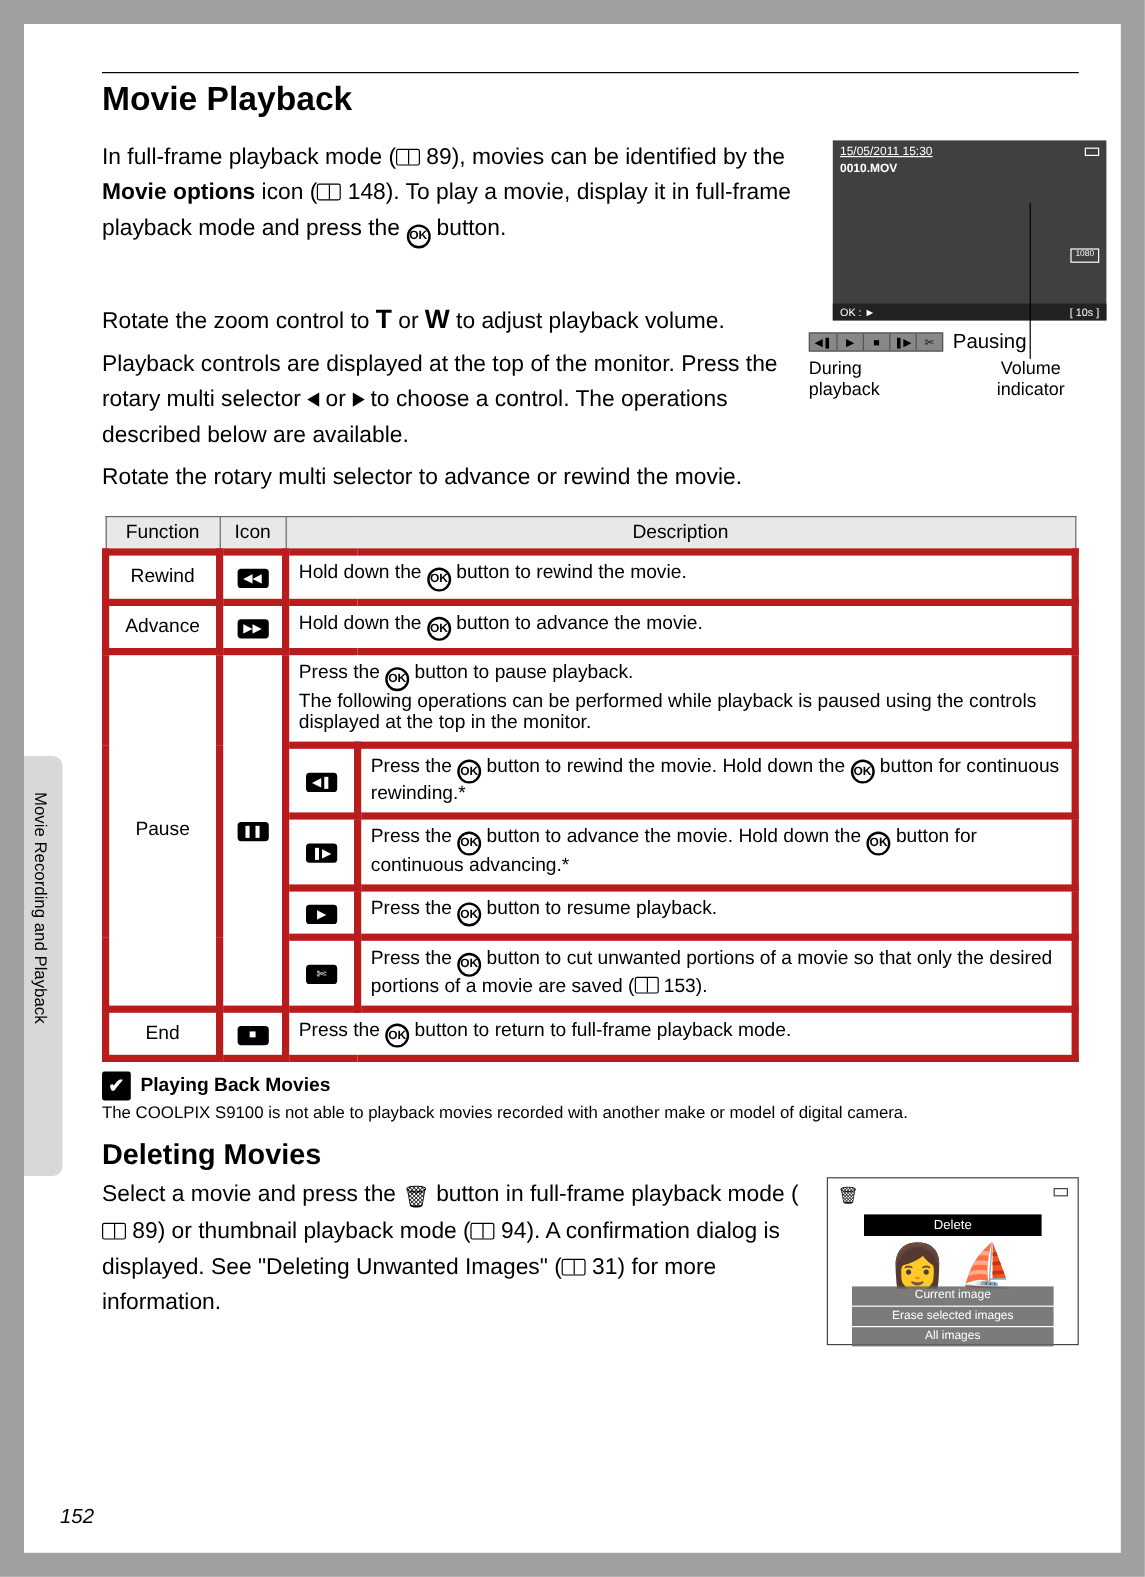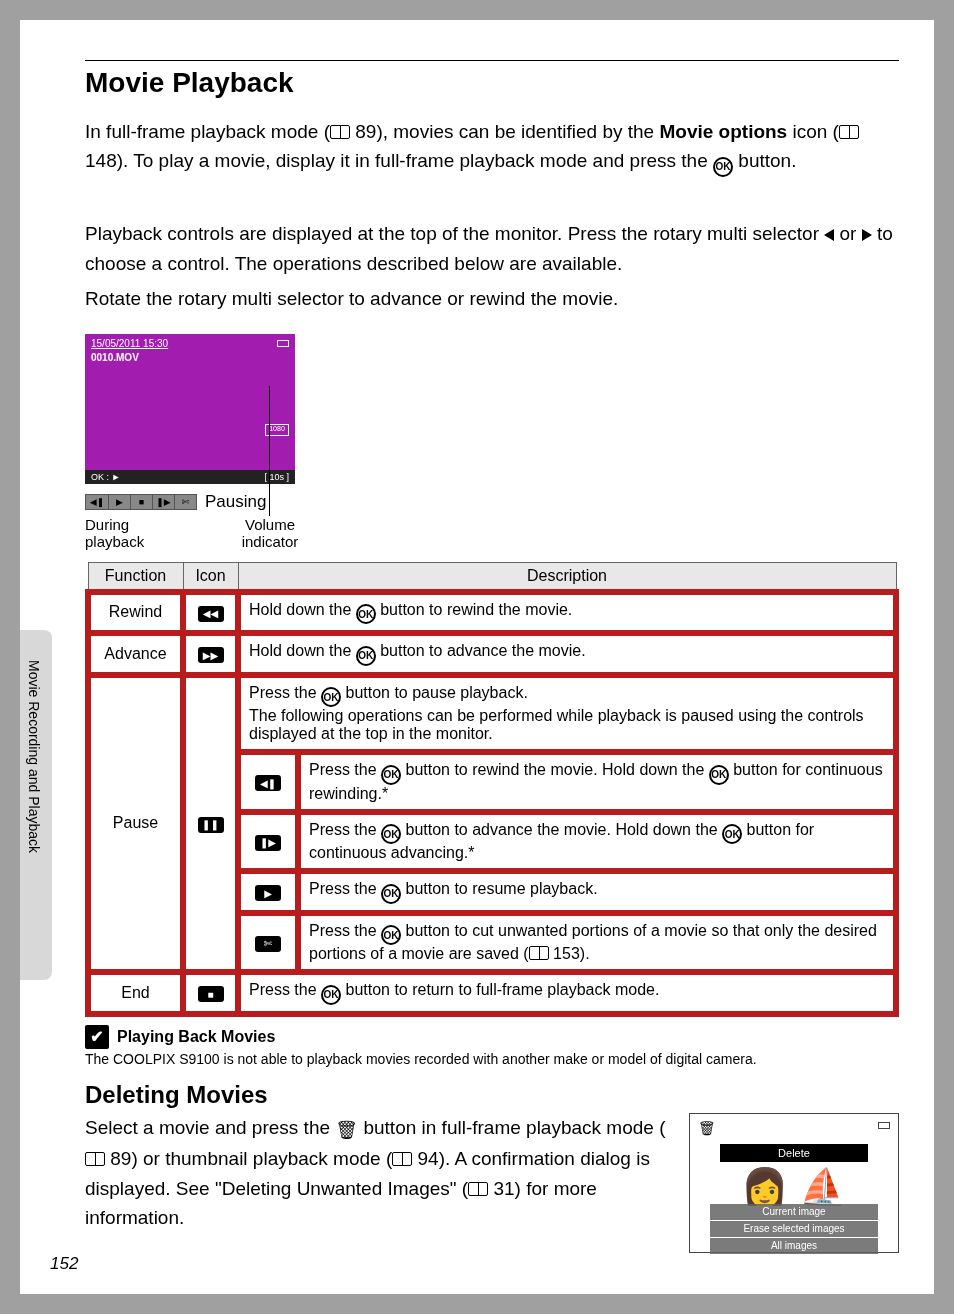--- a/index.html
+++ b/index.html
@@ -27,32 +27,32 @@
     border-radius:0 8px 8px 0;
   }
   .side-tab-text {
     position:absolute;
     left:6px; top:30px;
     font-size:14px;
     writing-mode:vertical-rl;
   }
   hr.top-rule { border:none; border-top:1.5px solid #000; margin-bottom:6px; }
   h1.title { font-size:28px; font-weight:700; margin-bottom:18px; }
-  .intro-row { display:flex; gap:14px;flex-direction:column; }
+  .intro-row { display:flex; gap:4px; }
   .intro-text { flex:1; font-size:19px; line-height:1.55; }
   .intro-text p { margin-bottom:6px; }
   .book-icon { display:inline-block; width:20px; height:14px; border:1.5px solid #000; border-radius:2px; position:relative; vertical-align:-1px;}
   .book-icon::after { content:""; position:absolute; left:50%; top:0; bottom:0; width:1px; background:#000;}
   .ok-icon { display:inline-flex; align-items:center; justify-content:center; width:20px; height:20px; border:2px solid #000; border-radius:50%; font-size:10px; font-weight:700; vertical-align:-3px;}
   .tri-left,.tri-right { display:inline-block; width:0;height:0;border-top:6px solid transparent;border-bottom:6px solid transparent; vertical-align:-1px;}
   .tri-left { border-right:10px solid #000;}
   .tri-right { border-left:10px solid #000;}
   .bold { font-weight:700;}
   .right-col { width:225px; font-size:14px; }
-  .lcd1 { width:210px; height:150px; background:#a21caf; color:#fff; font-size:10px; position:relative; }
+  .lcd1 { width:228px; height:150px; background:#404040; color:#fff; font-size:10px; position:relative;margin-left:20px; }
   .lcd1-date { position:absolute; left:6px; top:4px; text-decoration:underline;}
   .lcd1-file { position:absolute; left:6px; top:18px; font-weight:bold;}
   .lcd1-bat { position:absolute; right:6px; top:6px; width:12px; height:7px; border:1px solid #fff;}
   .lcd1-res { position:absolute; right:6px; top:90px; width:24px; height:12px; border:1px solid #fff; font-size:7px; text-align:center;}
   .lcd1-bot { position:absolute; left:0; right:0; bottom:0; height:14px; background:#222; display:flex; justify-content:space-between; padding:0 6px; font-size:9px; align-items:center;}
   .pause-row { display:flex; align-items:center; gap:8px; margin-top:8px;}
   .pause-bar { display:flex; border:1px solid #555; background:#888; height:16px;}
   .pause-bar span { width:22px; border-left:1px solid #555; text-align:center; font-size:9px; color:#000; line-height:14px;}
   .pause-bar span:first-child{border-left:none;}
   .lcd2 { width:210px; height:140px; background:#d0d0d0; position:relative; border:1px solid #555; margin-top:6px;}
@@ -97,20 +97,23 @@
   <hr class="top-rule">
   <h1 class="title">Movie Playback</h1>
 
   <div class="intro-row">
     <div class="intro-text">
       <p>
         <span>In full-frame playback mode (</span><span class="book-icon"></span><span> 89), movies can be identified by the </span><span class="bold">Movie options</span><span> icon (</span><span class="book-icon"></span><span> 148). To play a movie, display it in full-frame playback mode and press the </span><span class="ok-icon">OK</span><span> button.</span>
       </p>
       <div style="height:36px"></div>
       <p>
+        <span>Rotate the zoom control to </span><span class="bold" style="font-size:22px">T</span><span> or </span><span class="bold" style="font-size:22px">W</span><span> to adjust playback volume.</span>
+      </p>
+      <p>
         <span>Playback controls are displayed at the top of the monitor. Press the rotary multi selector </span><span class="tri-left"></span><span> or </span><span class="tri-right"></span><span> to choose a control. The operations described below are available.</span>
       </p>
       <p>Rotate the rotary multi selector to advance or rewind the movie.</p>
     </div>
 
     <div class="right-col">
       <div class="lcd1">
         <div class="lcd1-date">15/05/2011 15:30</div>
         <div class="lcd1-file">0010.MOV</div>
         <div class="lcd1-bat"></div>

